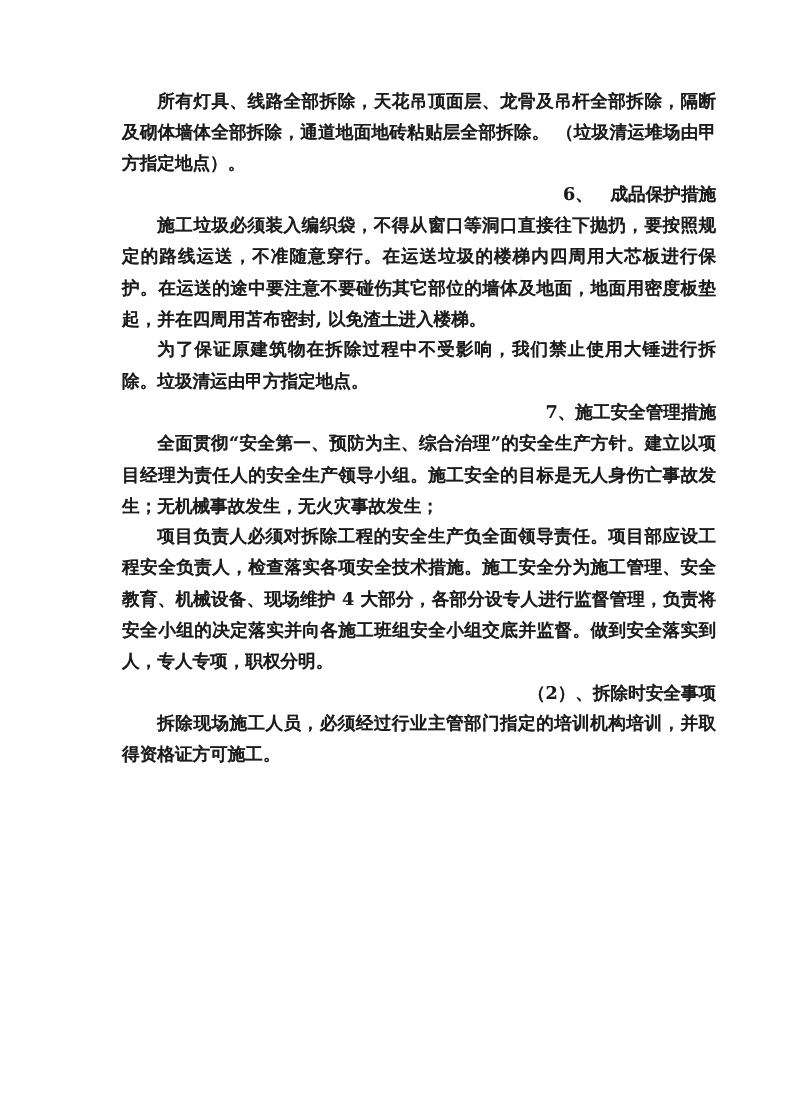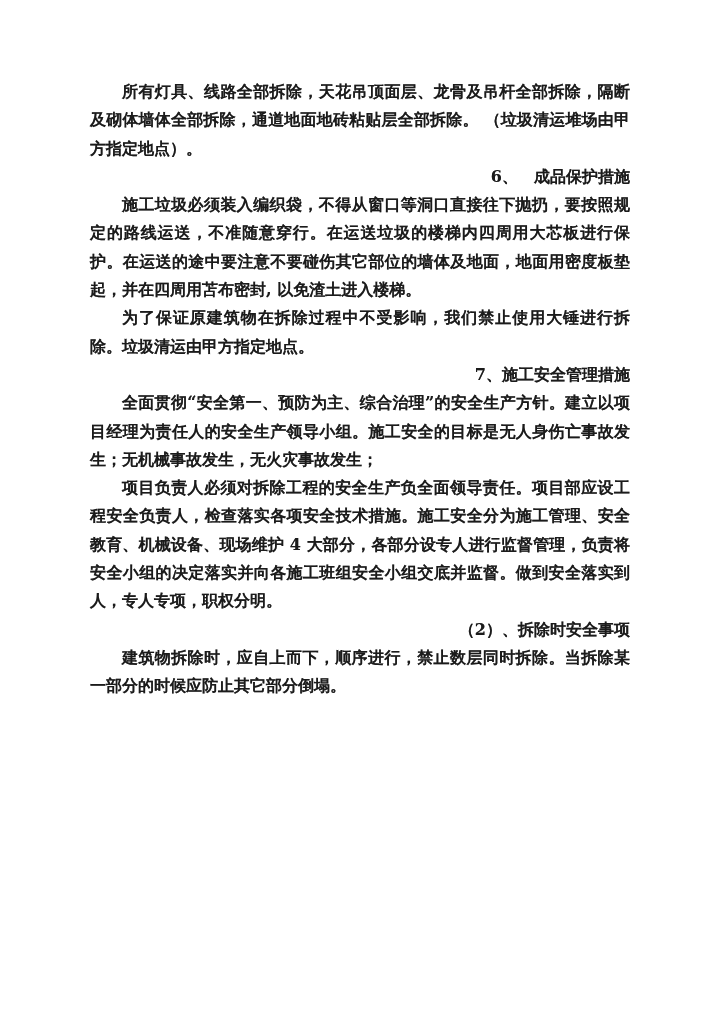--- a/index.html
+++ b/index.html
@@ -9,20 +9,21 @@
   }
   .page {
     position: relative;
     width: 700px;
     height: 1018px;
     background: #ffffff;
     overflow: hidden;
     box-sizing: border-box;
     padding: 78px 90px 0 90px;
     font-family: "DejaVu Serif", "Liberation Serif", serif;
+    margin-left: 21px;
   }
   .doc-body {
     width: 540px;
     color: #1b1b1b;
     font-size: 16px;
     line-height: 28.3px;
     font-weight: 700;
     text-shadow: 0 0 0.5px rgba(20,20,20,0.55);
   }
   .para {
@@ -41,15 +42,15 @@
 <div class="page" style="background: rgb(255, 255, 255);">
   <div class="doc-body" style="color: rgb(27, 27, 27);">
       <p class="para body">所有灯具、线路全部拆除，天花吊顶面层、龙骨及吊杆全部拆除，隔断及砌体墙体全部拆除，通道地面地砖粘贴层全部拆除。 （垃圾清运堆场由甲方指定地点）。</p>
       <p class="para heading">6、　成品保护措施</p>
       <p class="para body">施工垃圾必须装入编织袋，不得从窗口等洞口直接往下抛扔，要按照规定的路线运送，不准随意穿行。在运送垃圾的楼梯内四周用大芯板进行保护。在运送的途中要注意不要碰伤其它部位的墙体及地面，地面用密度板垫起，并在四周用苫布密封, 以免渣土进入楼梯。</p>
       <p class="para body">为了保证原建筑物在拆除过程中不受影响，我们禁止使用大锤进行拆除。垃圾清运由甲方指定地点。</p>
       <p class="para heading">7、施工安全管理措施</p>
       <p class="para body">全面贯彻“安全第一、预防为主、综合治理”的安全生产方针。建立以项目经理为责任人的安全生产领导小组。施工安全的目标是无人身伤亡事故发生；无机械事故发生，无火灾事故发生；</p>
       <p class="para body">项目负责人必须对拆除工程的安全生产负全面领导责任。项目部应设工程安全负责人，检查落实各项安全技术措施。施工安全分为施工管理、安全教育、机械设备、现场维护 4 大部分，各部分设专人进行监督管理，负责将安全小组的决定落实并向各施工班组安全小组交底并监督。做到安全落实到人，专人专项，职权分明。</p>
       <p class="para heading">（2）、拆除时安全事项</p>
-      <p class="para body">建筑物拆除时，应自上而下，顺序进行，禁止数层同时拆除。当拆除某一部分的时候应防止其它部分倒塌。</p>
+      <p class="para body">拆除现场施工人员，必须经过行业主管部门指定的培训机构培训，并取得资格证方可施工。</p>
     </div>
 </div>
 
 </body></html>

